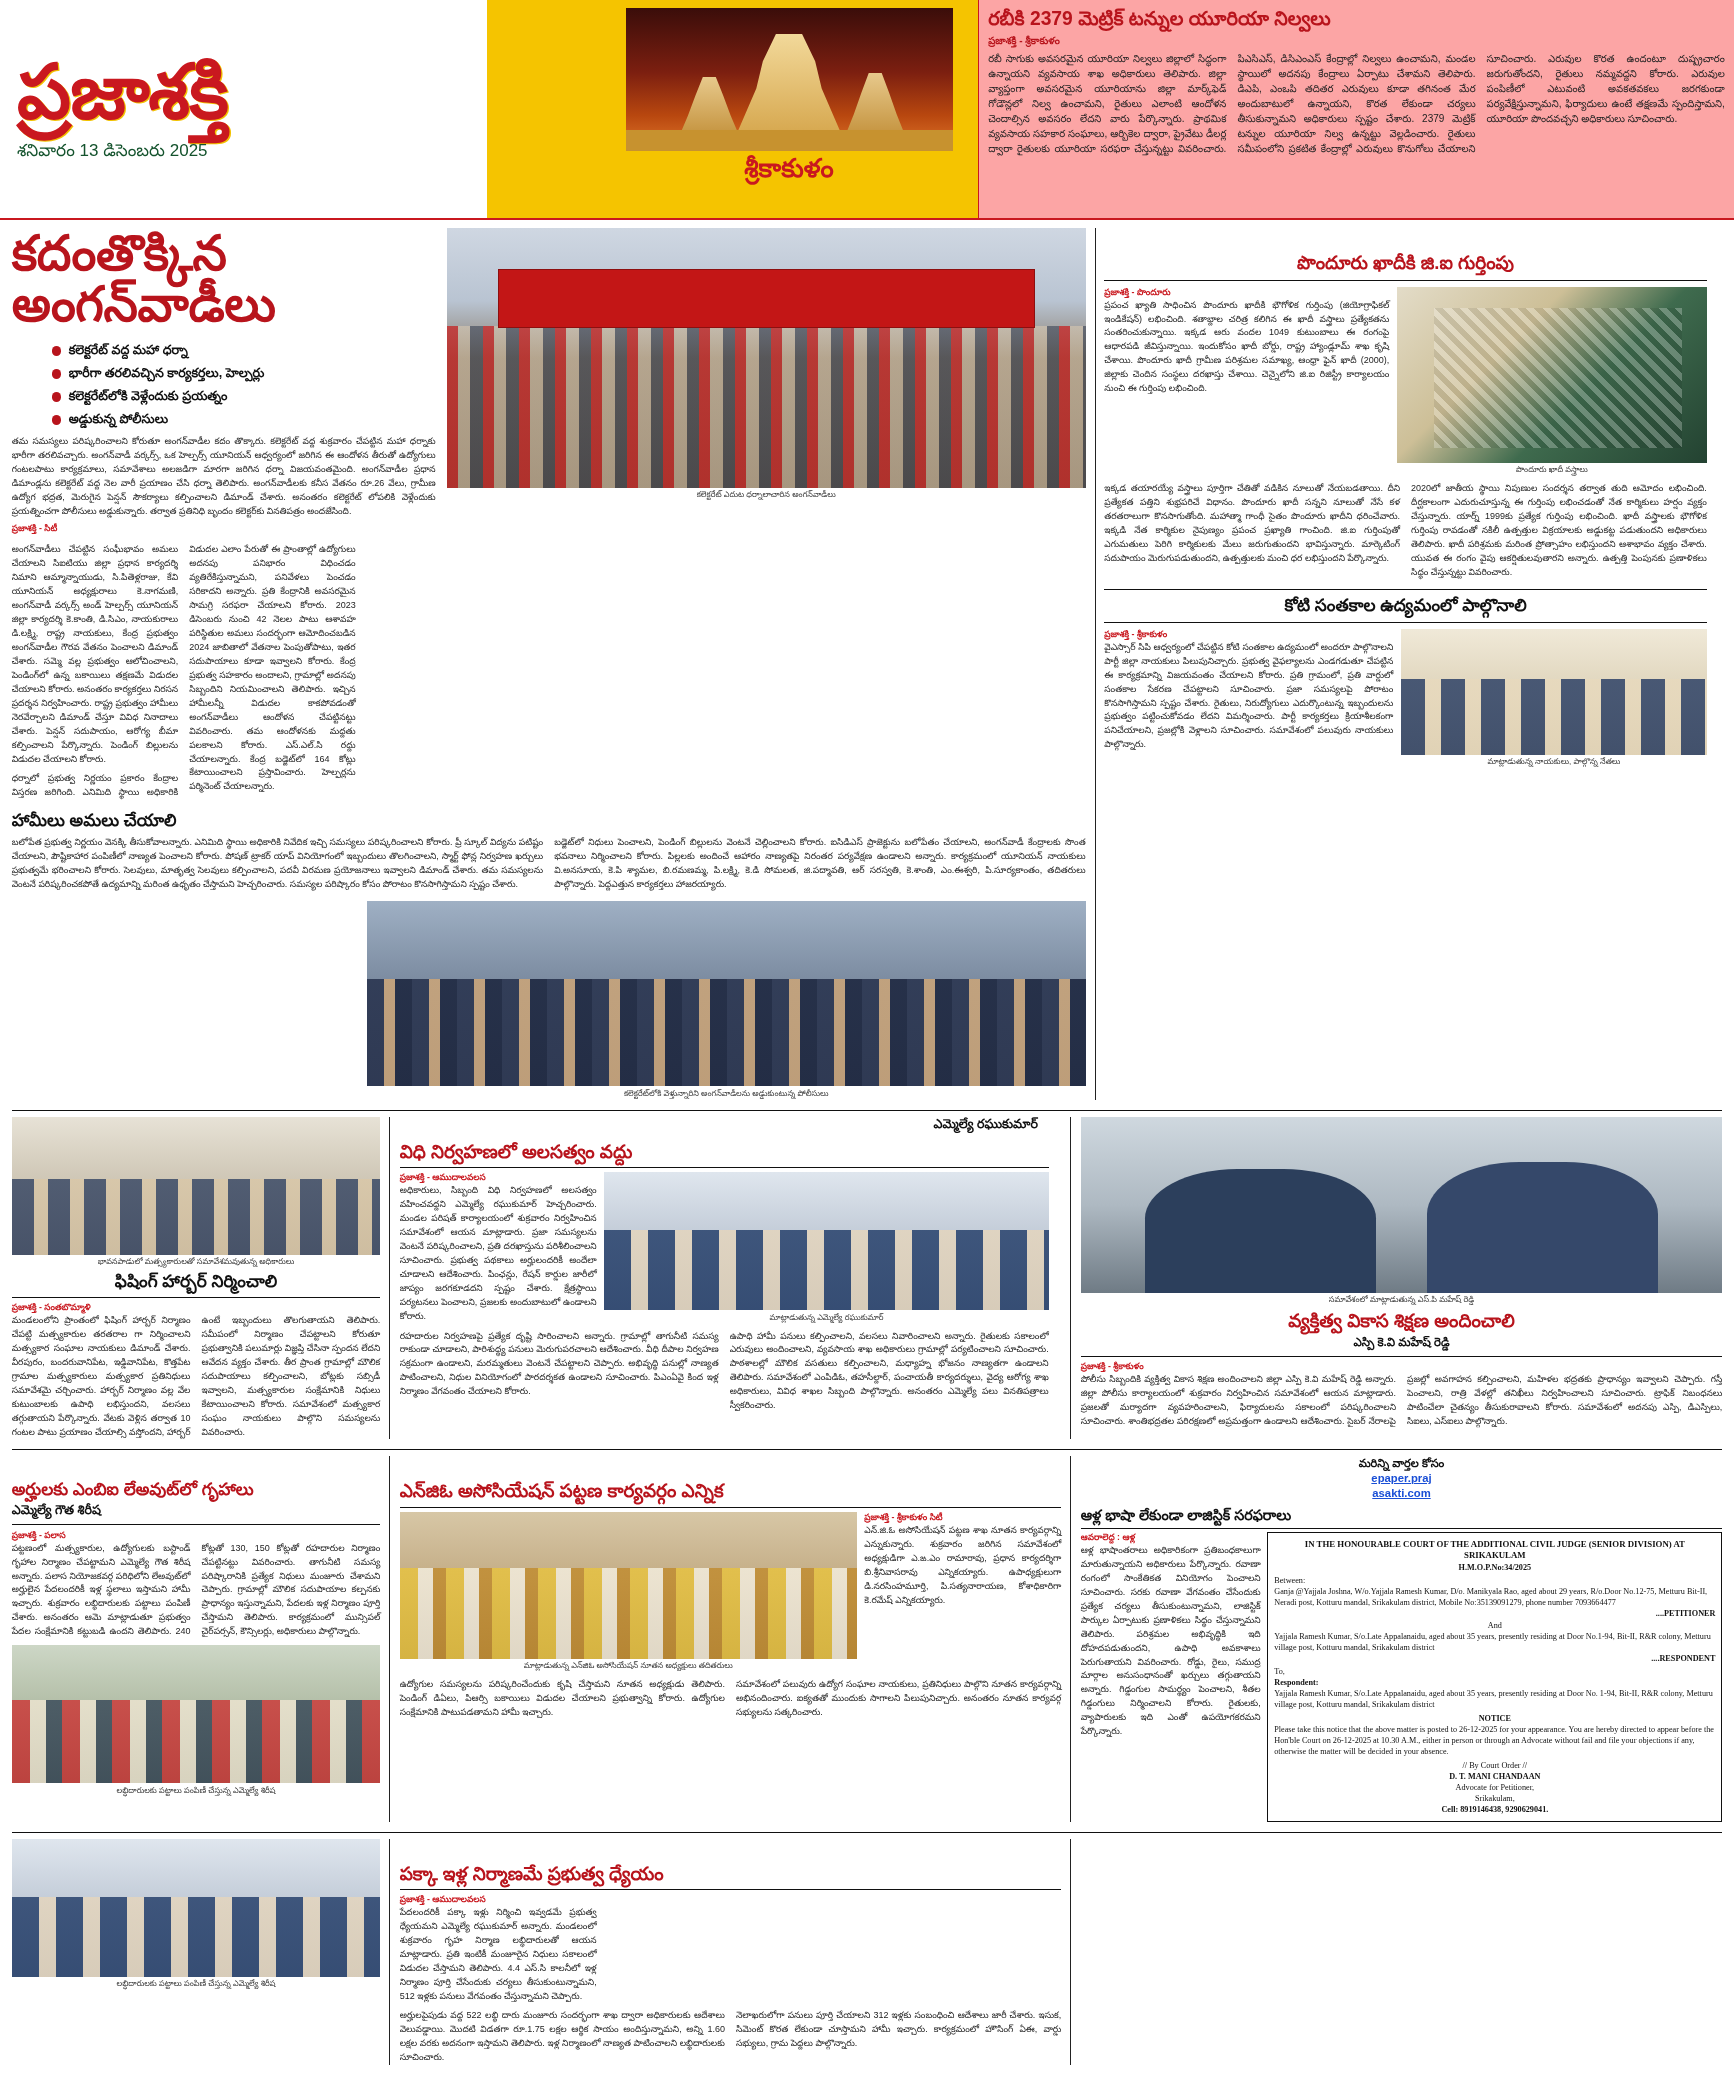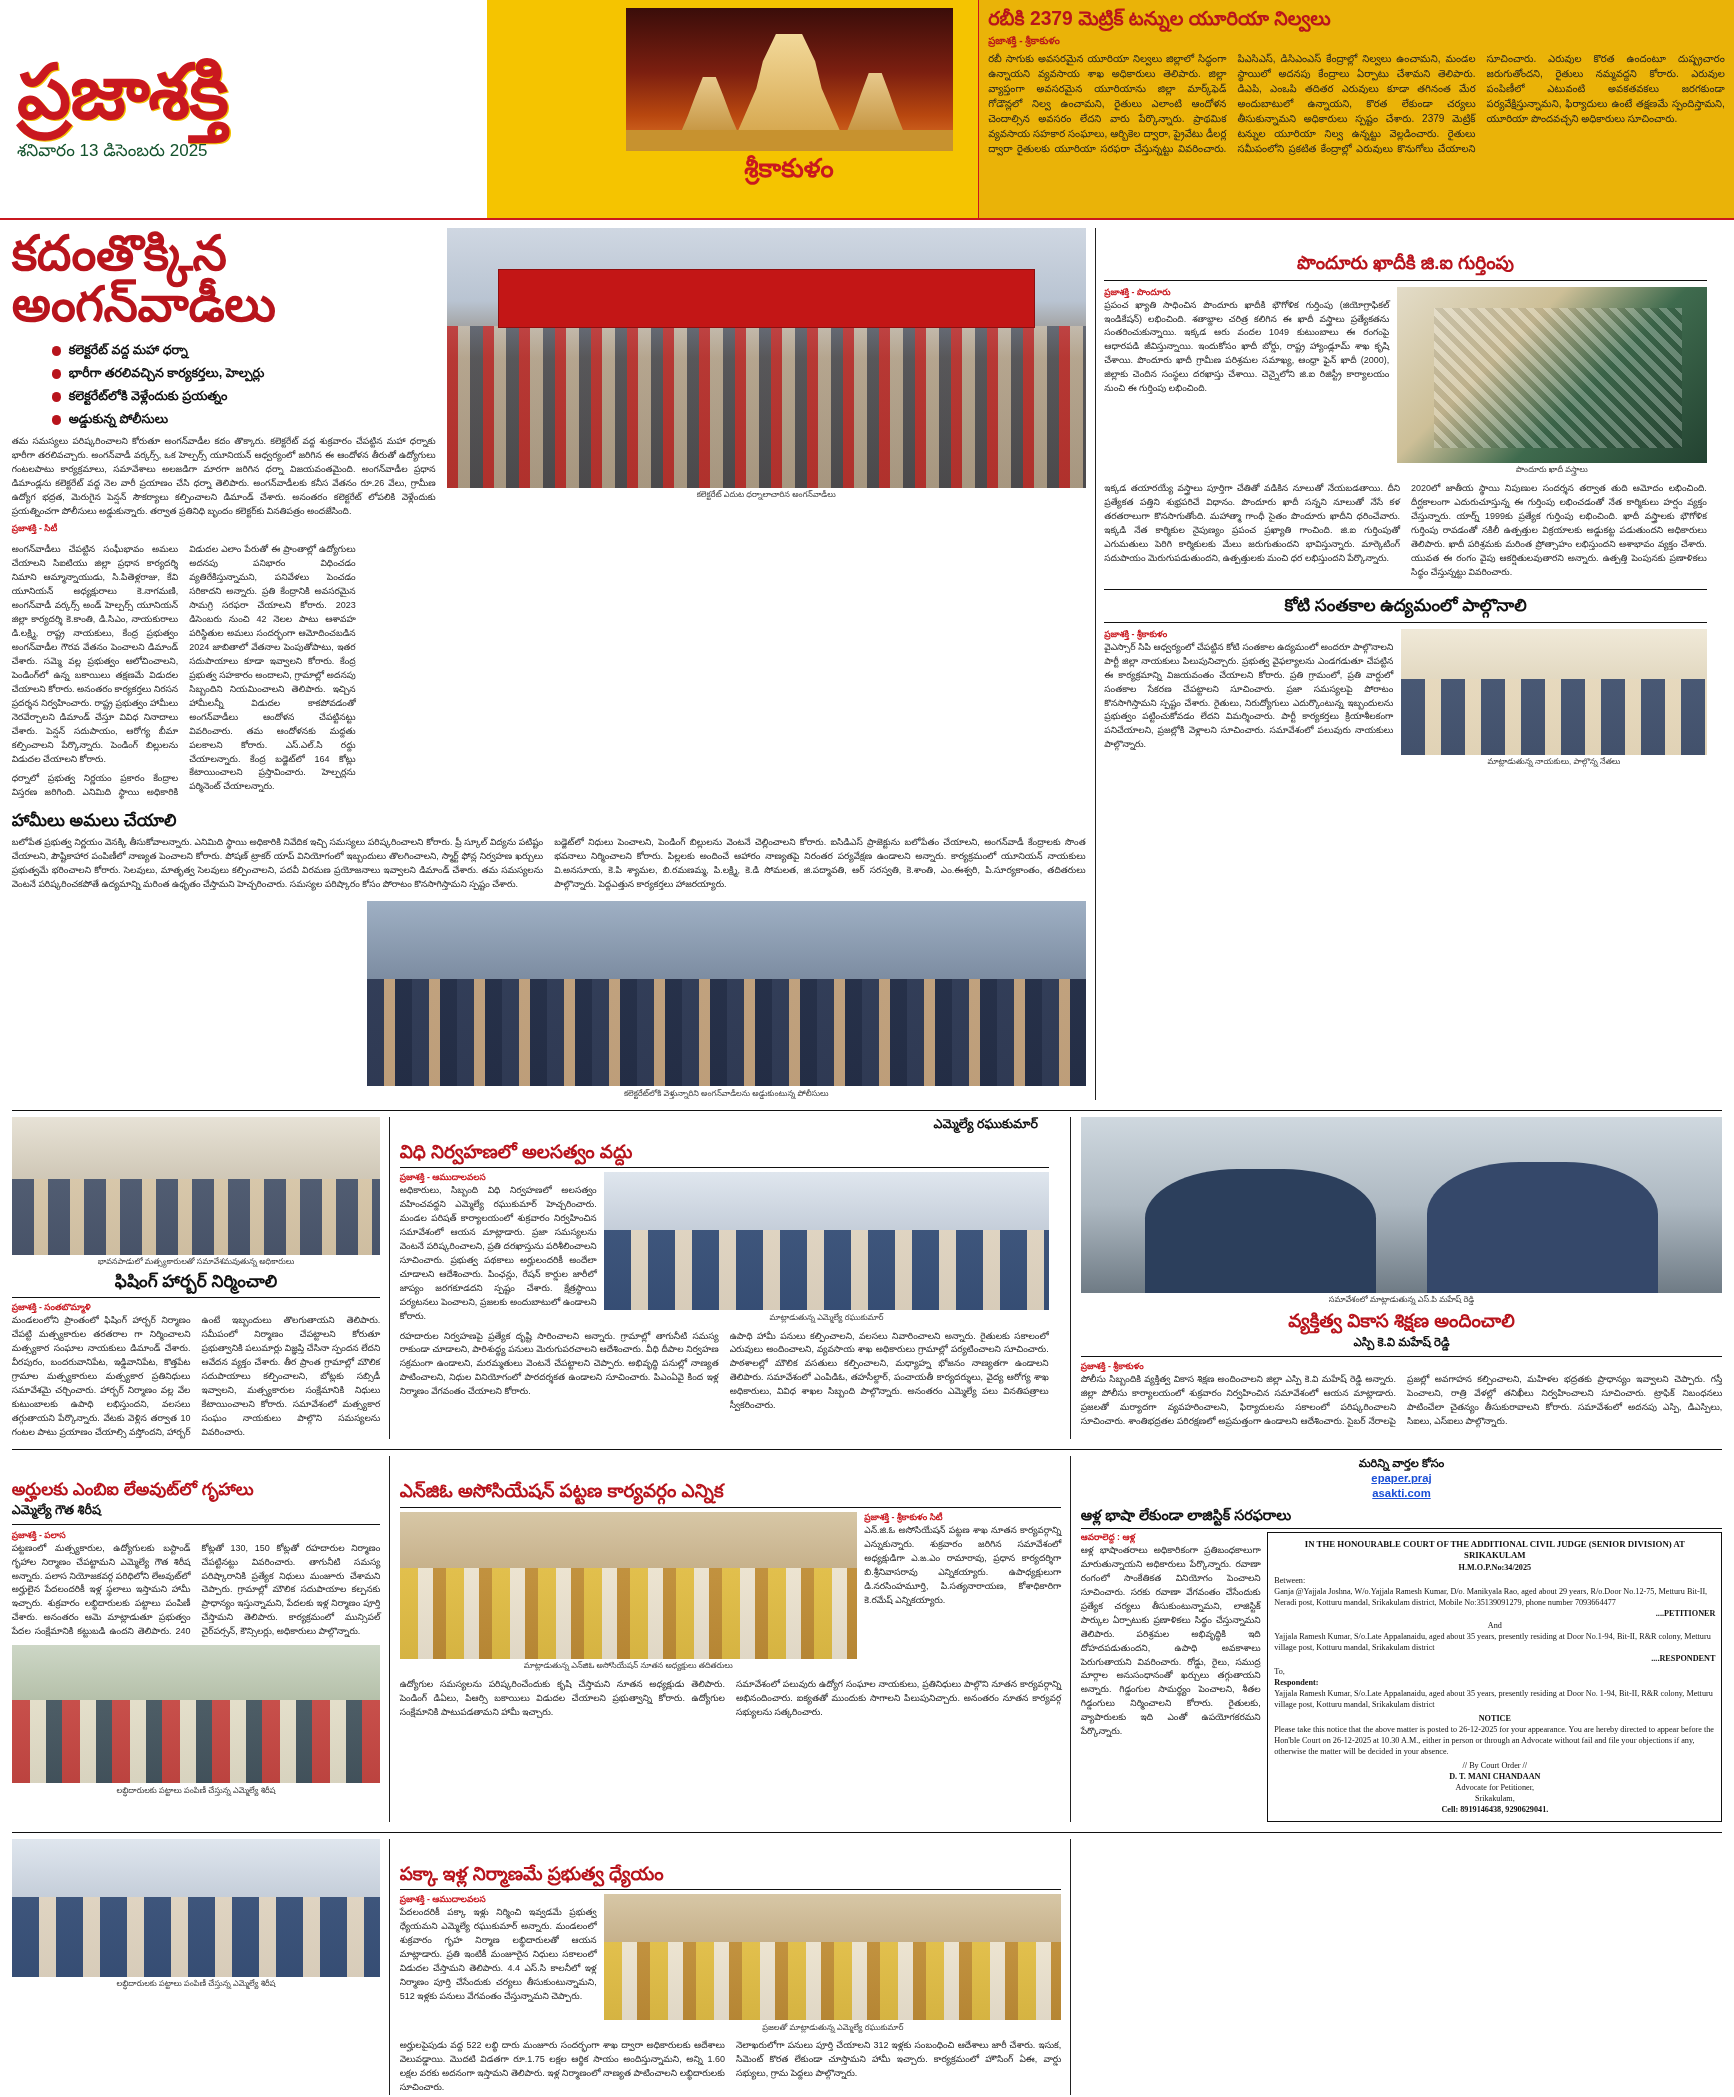--- a/index.html
+++ b/index.html
@@ -14,21 +14,21 @@
   .mh-yellow{position:absolute;left:487px;top:0;width:201px;height:100%;background:#f5c400;}
   .mh-mid{width:378px;position:relative;background:#f5c400;display:flex;flex-direction:column;align-items:center;justify-content:flex-start;}
   .temple{width:327px;height:143px;margin-top:7.6px;position:relative;overflow:hidden;border:0;}
   .temple .sky{position:absolute;inset:0;background:linear-gradient(180deg,#3a0d0a 0%,#7c1f10 45%,#b8470f 75%,#e0762a 100%);}
   .temple .gopuram{position:absolute;left:50%;transform:translateX(-50%);bottom:11.7px;width:109px;height:105px;background:linear-gradient(180deg,#f2d99a,#d5a54b);clip-path:polygon(38% 0,62% 0,74% 26%,80% 52%,90% 76%,100% 100%,0 100%,10% 76%,20% 52%,26% 26%);}
   .temple .wall{position:absolute;left:0;right:0;bottom:0;height:21px;background:#c7922f;}
   .temple .t2{position:absolute;left:16%;bottom:11px;width:63px;height:63px;background:linear-gradient(180deg,#e7c98c,#c28f38);clip-path:polygon(40% 0,60% 0,72% 30%,84% 62%,100% 100%,0 100%,16% 62%,28% 30%);}
   .temple .t3{position:absolute;right:14%;bottom:11px;width:63px;height:67px;background:linear-gradient(180deg,#e7c98c,#c28f38);clip-path:polygon(40% 0,60% 0,72% 30%,84% 62%,100% 100%,0 100%,16% 62%,28% 30%);}
   .edition{font-size:26px;color:#c9181f;font-weight:bold;margin-top:2.5px;}
   .page-no{position:absolute;left:625px;top:138px;font-size:31px;font-weight:bold;color:#c9181f;}
-  .mh-right{flex:1;background:#eab308;border-left:1.7px solid #c9181f;padding:6.7px 9.2px;box-sizing:border-box;}
+  .mh-right{flex:1;background:#fca5a5;border-left:1.7px solid #c9181f;padding:6.7px 9.2px;box-sizing:border-box;}
   .mh-right h2{margin:0 0 4.2px 0;font-size:19.3px;color:#b8141c;font-weight:bold;line-height:1.25;}
   .mh-right .byline{font-size:10px;color:#b8141c;font-weight:bold;margin-bottom:2.5px;}
   .mh-right p{margin:0;font-size:10px;line-height:1.5;text-align:justify;color:#222;}
   .mh-right .cols{column-count:3;column-gap:11px;}
   .byline{font-size:8.8px;font-weight:bold;color:#c9181f;}
   .body-txt{font-size:9px;line-height:1.55;text-align:justify;color:#1c1c1c;}
   .cap{font-size:8px;color:#333;text-align:center;margin-top:2.5px;}
   .photo{background:#d8d8d8;position:relative;overflow:hidden;}
   hr.sep{border:0;border-top:1.3px solid #111;margin:5.9px 0;}
 
@@ -353,26 +353,20 @@
       </div>
 
       <div style="width:671px;border-right:1.3px solid #222;padding-right:8.4px;box-sizing:border-box;">
         <div class="subhead-red" style="text-align:left;">పక్కా ఇళ్ల నిర్మాణమే ప్రభుత్వ ధ్యేయం</div>
         <hr class="sep" style="margin:4.2px 0;">
         <div style="display:flex;gap:7.6px;">
           <div style="width:197px;">
             <div class="byline">ప్రజాశక్తి - ఆముదాలవలస</div>
             <div class="body-txt">పేదలందరికీ పక్కా ఇళ్లు నిర్మించి ఇవ్వడమే ప్రభుత్వ ధ్యేయమని ఎమ్మెల్యే రఘుకుమార్ అన్నారు. మండలంలో శుక్రవారం గృహ నిర్మాణ లబ్ధిదారులతో ఆయన మాట్లాడారు. ప్రతి ఇంటికీ మంజూరైన నిధులు సకాలంలో విడుదల చేస్తామని తెలిపారు. 4.4 ఎస్.సి కాలనీలో ఇళ్ల నిర్మాణం పూర్తి చేసేందుకు చర్యలు తీసుకుంటున్నామని, 512 ఇళ్లకు పనులు వేగవంతం చేస్తున్నామని చెప్పారు.</div>
           </div>
-          <div style="flex:1;">
-            <div class="photo" style="height:126px;">
-              <div class="groupphoto"></div>
-            </div>
-            <div class="cap">ప్రజలతో మాట్లాడుతున్న ఎమ్మెల్యే రఘుకుమార్</div>
-          </div>
         </div>
         <div class="col2" style="margin-top:5px;">
           <div class="body-txt">అర్హులపైపుడు వద్ద 522 లబ్ధి దారు మంజూరు సందర్భంగా శాఖ ద్వారా అధికారులకు ఆదేశాలు వెలువడ్డాయి. మొదటి విడతగా రూ.1.75 లక్షల ఆర్థిక సాయం అందిస్తున్నామని, అన్ని 1.60 లక్షల వరకు అదనంగా ఇస్తామని తెలిపారు. ఇళ్ల నిర్మాణంలో నాణ్యత పాటించాలని లబ్ధిదారులకు సూచించారు.</div>
           <div class="body-txt" style="margin-top:5px;">నెలాఖరులోగా పనులు పూర్తి చేయాలని 312 ఇళ్లకు సంబంధించి ఆదేశాలు జారీ చేశారు. ఇసుక, సిమెంట్ కొరత లేకుండా చూస్తామని హామీ ఇచ్చారు. కార్యక్రమంలో హౌసింగ్ ఏఈ, వార్డు సభ్యులు, గ్రామ పెద్దలు పాల్గొన్నారు.</div>
         </div>
       </div>
 
       <div style="flex:1;"></div>
     </div>
 

